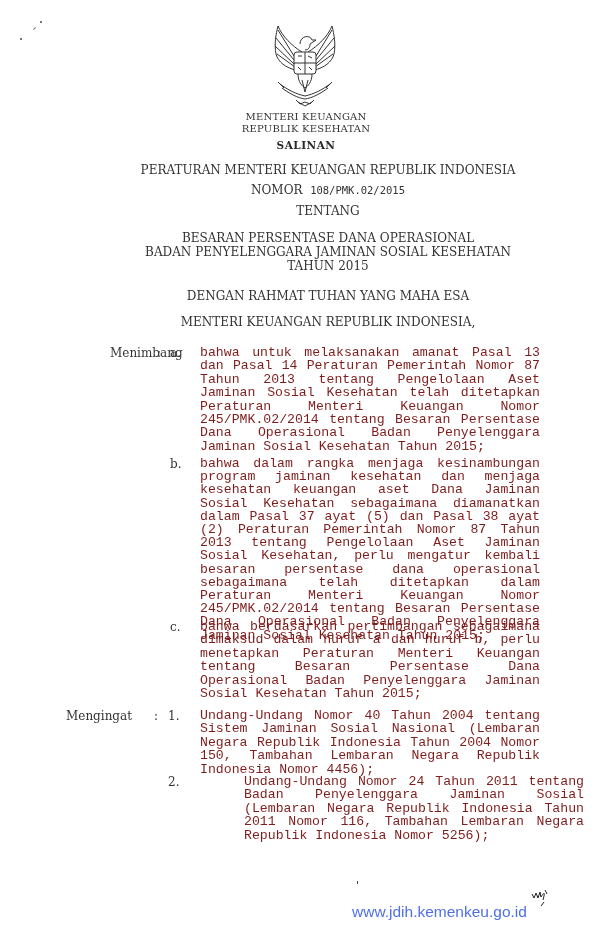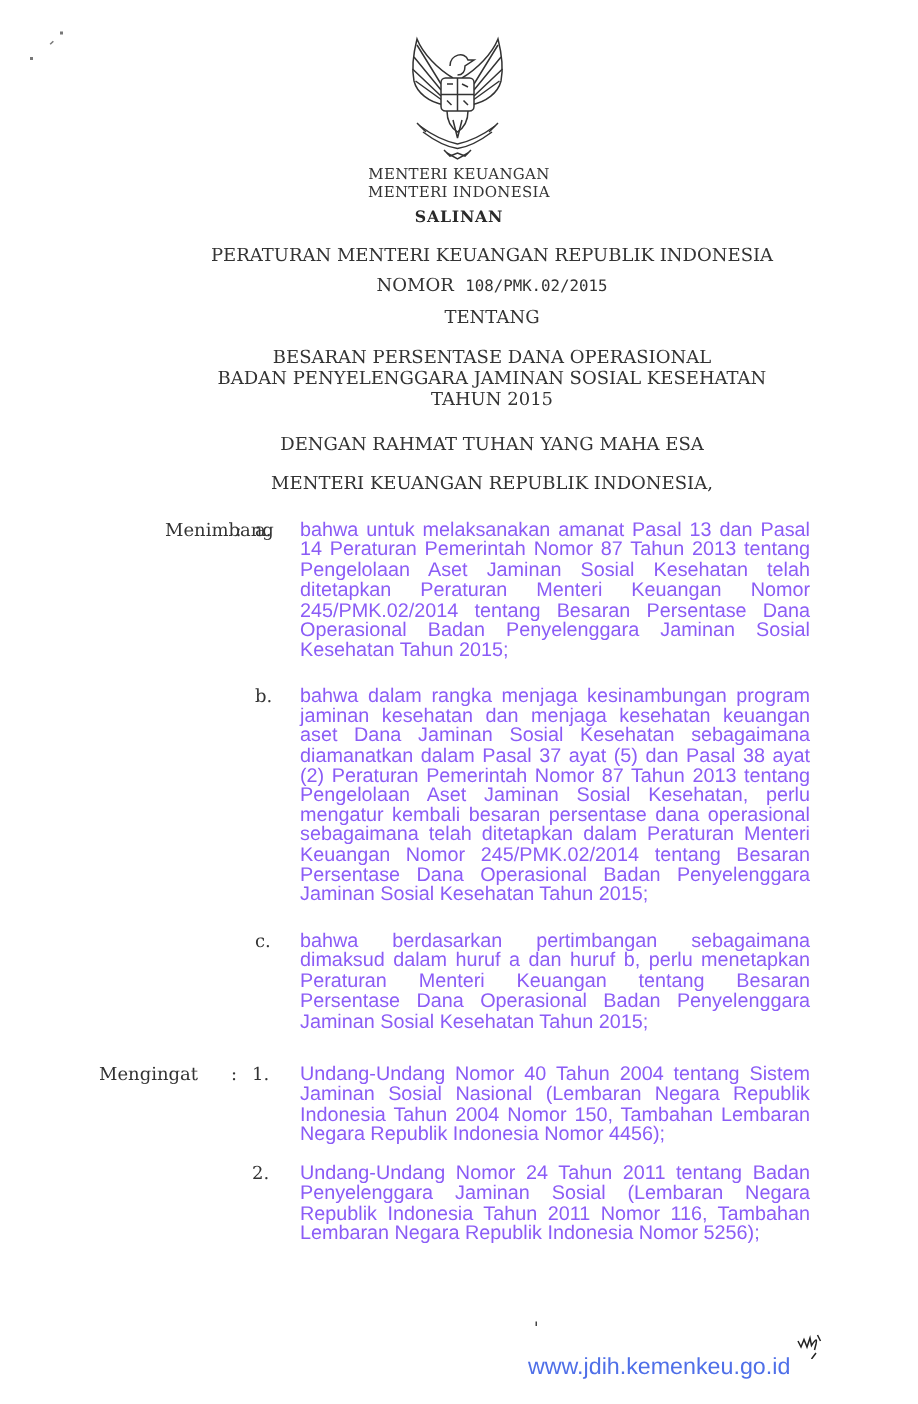--- a/index.html
+++ b/index.html
@@ -13,22 +13,22 @@
   .emblem { position: absolute; left: 264px; top: 22px; width: 82px; height: 86px; }
   .hdr { font-size: 10px; letter-spacing: 0.2px; color: #333; }
   .salinan { font-weight: bold; font-size: 10.5px; letter-spacing: 0.5px; }
   .title { font-size: 12px; color: #333; padding-left: 22px; }
   .mono { font-family: "DejaVu Sans Mono", "Liberation Mono", monospace; font-size: 10.5px; }
   .label { position: absolute; font-size: 12px; color: #333; }
   .colon { position: absolute; font-size: 12px; color: #333; }
   .marker { position: absolute; font-size: 12px; color: #333; }
   .para {
     position: absolute; left: 200px; width: 340px;
-    font-size: 12px; line-height: 13.4px; text-align: justify; color: #8b5cf6;
-    font-family: Liberation Sans, sans-serif;
+    font-size: 12px; line-height: 13.4px; text-align: justify; color: #7f1d1d;
+    font-family: Liberation Mono, monospace;
     font-size: 13.2px;
   }
   .para-b { line-height: 13.2px; }
   .footer {
     position: absolute; left: 352px; top: 903px;
     font-size: 15.5px; color: #4f6fe8;
     font-family: Liberation Sans, sans-serif;
   }
   .speck { position: absolute; background: #777; }
   .sig { position: absolute; left: 530px; top: 888px; width: 24px; height: 18px; }
@@ -59,21 +59,21 @@
       <path d="M16 62 C24 68 32 72 41 74 C50 72 58 68 66 62"></path>
       <path d="M18 66 C26 72 34 76 41 77 C48 76 56 72 64 66"></path>
       <path d="M14 60 L20 66 M68 60 L62 66"></path>
 
       <path d="M32 78 L36 82 L41 80 L46 82 L50 78"></path>
       <path d="M34 80 L41 84 L48 80"></path>
     </g>
   </svg>
 
   <div class="center hdr" style="top:111px;">MENTERI KEUANGAN</div>
-  <div class="center hdr" style="top:123px;">MENTERI INDONESIA</div>
+  <div class="center hdr" style="top:123px;">REPUBLIK KESEHATAN</div>
   <div class="center salinan" style="top:139px;">SALINAN</div>
 
   <div class="center title" style="top:163px;">PERATURAN MENTERI KEUANGAN REPUBLIK INDONESIA</div>
   <div class="center title" style="top:183px;">
     <span>NOMOR</span>&nbsp;&nbsp;<span class="mono">108/PMK.02/2015</span>
   </div>
   <div class="center title" style="top:204px;">TENTANG</div>
 
   <div class="center title" style="top:231px;">BESARAN PERSENTASE DANA OPERASIONAL</div>
   <div class="center title" style="top:245px;">BADAN PENYELENGGARA JAMINAN SOSIAL KESEHATAN</div>
@@ -92,21 +92,21 @@
 
   <div class="marker" style="left:170px; top:620px;">c.</div>
   <div class="para" style="top:620px;">bahwa berdasarkan pertimbangan sebagaimana dimaksud dalam huruf a dan huruf b, perlu menetapkan Peraturan Menteri Keuangan tentang Besaran Persentase Dana Operasional Badan Penyelenggara Jaminan Sosial Kesehatan Tahun 2015;</div>
 
   <div class="label" style="left:66px; top:709px;">Mengingat</div>
   <div class="colon" style="left:154px; top:709px;">:</div>
   <div class="marker" style="left:168px; top:709px;">1.</div>
   <div class="para" style="top:709px;">Undang-Undang Nomor 40 Tahun 2004 tentang Sistem Jaminan Sosial Nasional (Lembaran Negara Republik Indonesia Tahun 2004 Nomor 150, Tambahan Lembaran Negara Republik Indonesia Nomor 4456);</div>
 
   <div class="marker" style="left:168px; top:775px;">2.</div>
-  <div class="para" style="top:775px;">Undang-Undang Nomor 24 Tahun 2011 tentang Badan Penyelenggara Jaminan Sosial (Lembaran Negara Republik Indonesia Tahun 2011 Nomor 116, Tambahan Lembaran Negara Republik Indonesia Nomor 5256);</div>
+  <div class="para" style="top:775px;margin-left:44px;">Undang-Undang Nomor 24 Tahun 2011 tentang Badan Penyelenggara Jaminan Sosial (Lembaran Negara Republik Indonesia Tahun 2011 Nomor 116, Tambahan Lembaran Negara Republik Indonesia Nomor 5256);</div>
 
   <div class="speck" style="left:20px; top:38px; width:2px; height:2px;"></div>
   <div class="speck" style="left:33px; top:28px; width:3px; height:1px; transform:rotate(-45deg);"></div>
   <div class="speck" style="left:40px; top:21px; width:2px; height:2px;"></div>
   <div class="speck" style="left:357px; top:881px; width:1px; height:3px; background:#444;"></div>
 
   <svg class="sig" viewBox="0 0 24 18">
     <path d="M2 6 L4 10 L6 5 L8 10 L10 4 L11 9 C13 6 15 3 14 8 L13 12 M15 2 L17 6 M14 14 L11 18" fill="none" stroke="#222" stroke-width="1"></path>
   </svg>
 

